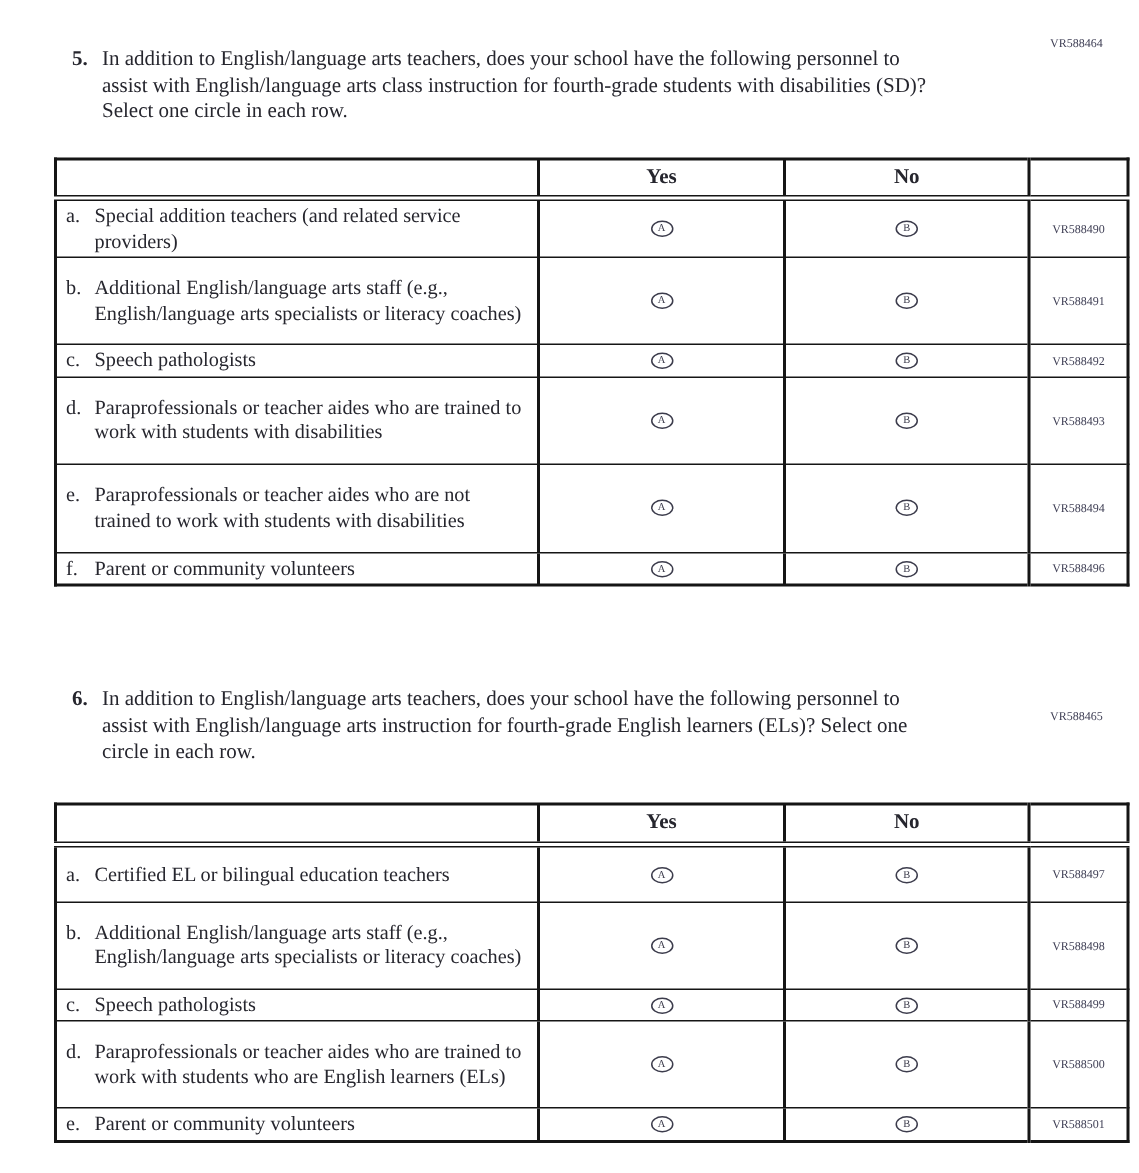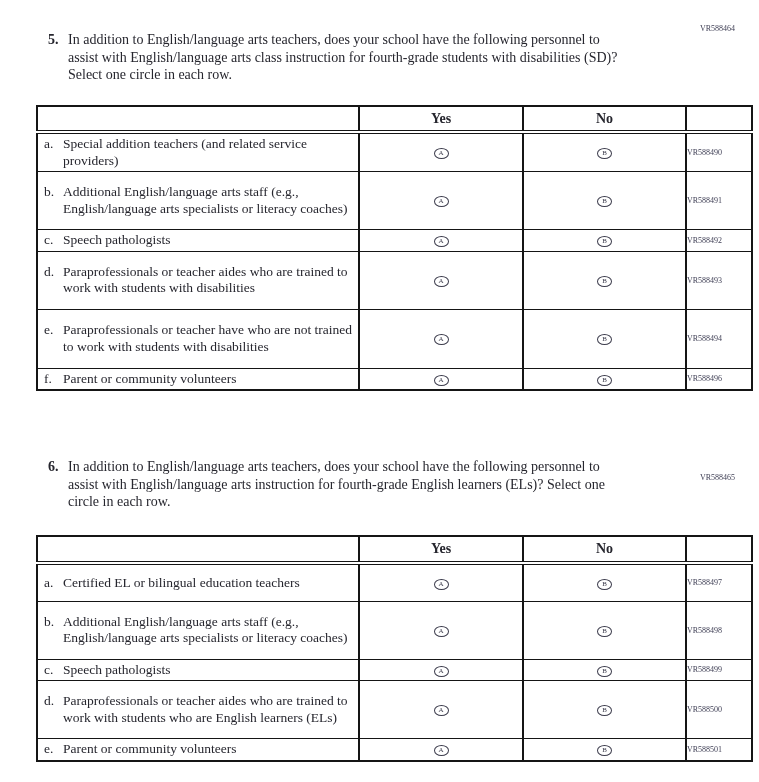--- a/index.html
+++ b/index.html
@@ -35,21 +35,21 @@
   .lbl { display:flex; }
   .lbl .letter { width:19px; flex:none; }
   .lbl .ltext { flex:1; }
   td.bubble-cell { text-align:center; vertical-align:middle; }
   .bubble {
     display:inline-block; width:13px; height:9px;
     border:1px solid #3c3c4c; border-radius:50%;
     font-size:7px; line-height:9px; text-align:center;
     color:#3c3c4c; vertical-align:middle; cursor:pointer;
   }
-  td.vr-cell { text-align:left; vertical-align:middle; font-size:8px; color:#3e3e54; padding:0 0; }
+  td.vr-cell { text-align:center; vertical-align:middle; font-size:8px; color:#3e3e54; padding:0 0; }
 
   tr.h26 { height:26px; } tr.h27 { height:27px; }
   tr.h39 { height:39px; } tr.h38 { height:38px; }
   tr.h58 { height:58px; } tr.h59 { height:59px; }
   tr.h20 { height:20px; } tr.h21 { height:21px; }
 
   #q5-block { top:31px; }
   #vr-q5 { top:24px; }
   #q5-table { top:105px; }
   #q6-block { top:458px; }
@@ -122,21 +122,21 @@
             </div>
           </td>
       <td class="bubble-cell col-div"><span class="bubble">A</span></td>
       <td class="bubble-cell col-div"><span class="bubble">B</span></td>
       <td class="vr-cell">VR588493</td>
     </tr>
     <tr class="h59">
       <td class="label-cell col-div">
             <div class="lbl">
               <span class="letter">e.</span>
-              <span class="ltext">Paraprofessionals or teacher have who are not trained to work with students with disabilities</span>
+              <span class="ltext">Paraprofessionals or teacher aides who are not trained to work with students with disabilities</span>
             </div>
           </td>
       <td class="bubble-cell col-div"><span class="bubble">A</span></td>
       <td class="bubble-cell col-div"><span class="bubble">B</span></td>
       <td class="vr-cell">VR588494</td>
     </tr>
     <tr class="h20">
       <td class="label-cell col-div">
             <div class="lbl">
               <span class="letter">f.</span>

